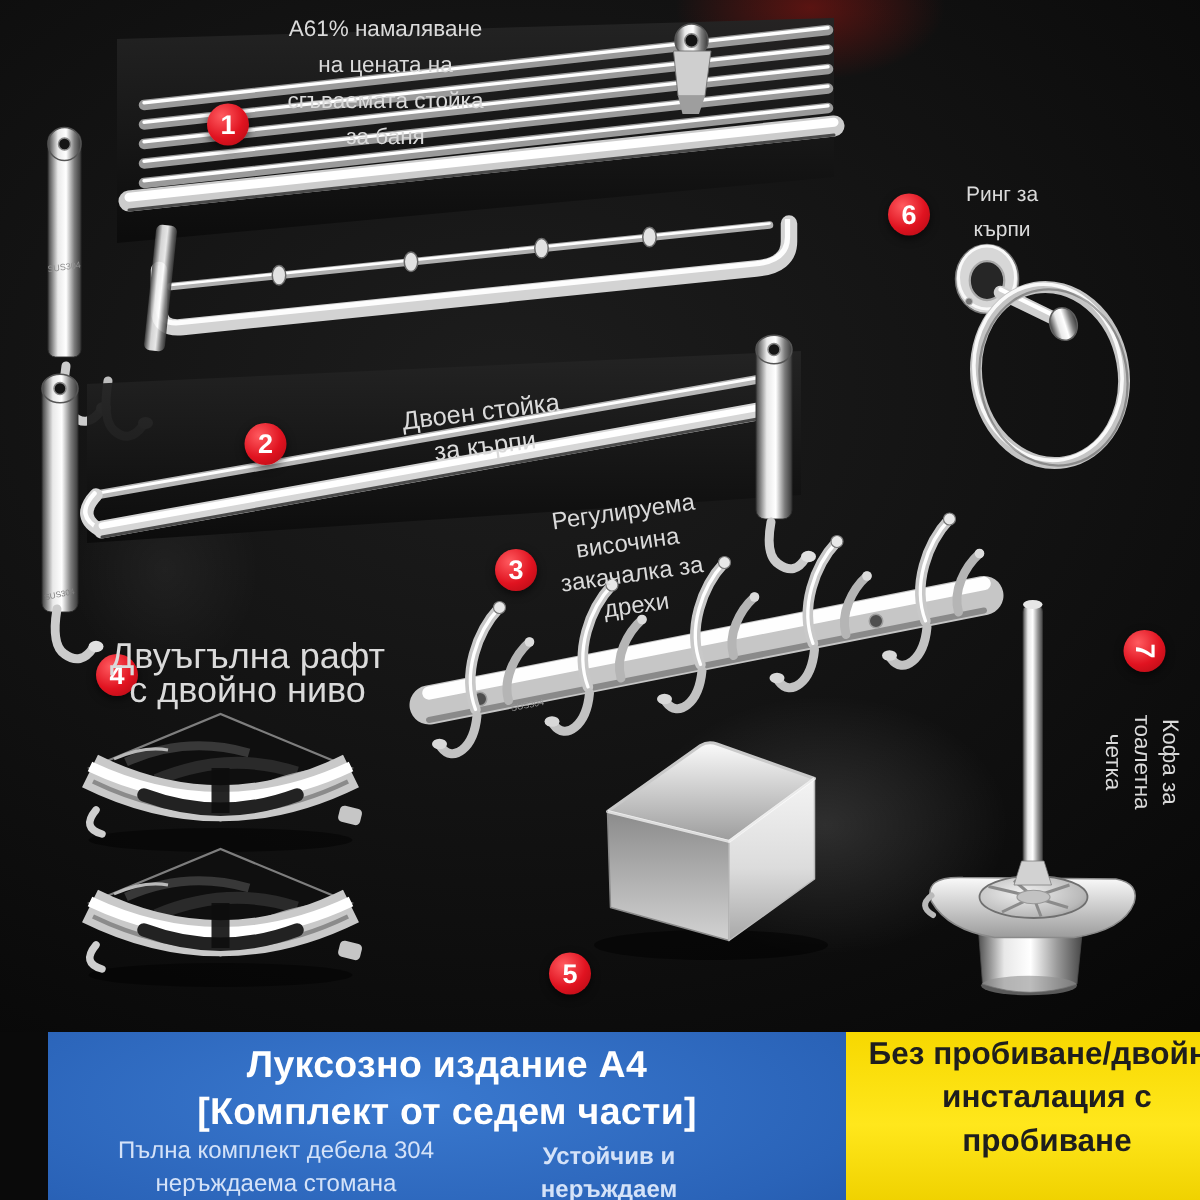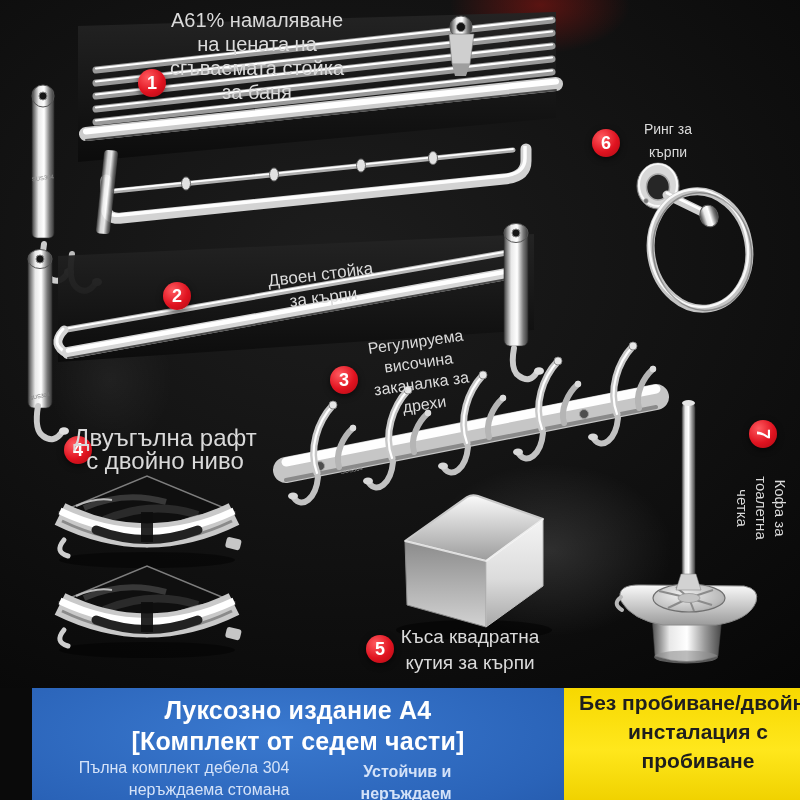--- a/index.html
+++ b/index.html
@@ -9,36 +9,36 @@
        background:radial-gradient(90% 80% at 42% 38%, #1d1d1d 0%, #111 55%, #070707 100%);}
   .glow{position:absolute;pointer-events:none;}
   .badge{position:absolute;width:28px;height:28px;border-radius:50%;
        background:radial-gradient(circle at 35% 30%, #ff5a5f 0%, #e01320 55%, #ad0a13 100%);
        color:#fff;display:flex;align-items:center;justify-content:center;
        font-weight:bold;font-size:18px;box-shadow:0 2px 6px rgba(0,0,0,.6);}
   .badge-num{display:block;line-height:1;}
   .rot90{transform:rotate(90deg);}
   .callout{position:absolute;color:#dadada;text-align:center;white-space:pre-line;
        transform:translateX(-50%);}
-  .c1{left:257px;top:8px;font-size:20px;line-height:24px;}
+  .c1{left:257px;top:8px;font-size:15px;line-height:24px;}
   .c2{left:322px;top:263px;font-size:17px;line-height:23px;transform:translateX(-50%) rotate(-7deg);}
   .c3{left:420px;top:331px;font-size:16px;line-height:21px;transform:translateX(-50%) rotate(-8deg);}
   .c4{left:165px;top:426px;font-size:24px;line-height:23px;}
   .c5{left:470px;top:624px;font-size:19px;line-height:26px;}
   .c6{left:668px;top:118px;font-size:14px;line-height:23px;}
   .c7{left:761px;top:508px;font-size:15px;line-height:19px;
       transform:translate(-50%,-50%) rotate(90deg);}
   .banner{position:absolute;left:12px;top:688px;width:800px;height:88px;display:flex;margin-left:20px;}
   .banner-blue{position:relative;width:532px;height:112px;color:#fff;text-align:center;
       background:radial-gradient(120% 170% at 45% 40%, #3a79cf 0%, #2a63b8 48%, #17459­1 100%);
       background:radial-gradient(120% 170% at 45% 40%, #3a79cf 0%, #2a63b8 48%, #174591 100%);}
   .banner-title{position:absolute;left:0;top:7px;width:100%;font-size:25px;line-height:31px;
       font-weight:600;white-space:pre-line;letter-spacing:.2px;}
   .banner-sub{position:absolute;font-size:16px;line-height:22px;color:#d4e2f8;
-      white-space:pre-line;transform:translateX(-50%);text-align:right;}
+      white-space:pre-line;transform:translateX(-50%);text-align:center;}
   .sub-left{left:152px;top:69px;}
   .sub-right{left:374px;top:73px;font-weight:600;}
   .banner-yellow{flex:1;height:112px;display:flex;align-items:flex-start;justify-content:center;
       background:linear-gradient(180deg,#f7d800 0%,#ffe71c 55%,#f0d200 100%);
       color:#1e1e1e;font-size:21px;line-height:29px;font-weight:600;
       text-align:center;white-space:pre-line;}
 </style>
 </head>
 <body>
 
@@ -270,22 +270,20 @@
 
     <div class="badge" style="left:64px;top:436px;">
       <span class="badge-num">4</span>
     </div>
     <div class="callout c4">Двуъгълна рафт
 с двойно ниво</div>
 
     <div class="badge" style="left:366px;top:635px;">
       <span class="badge-num">5</span>
     </div>
-    <div class="callout c5">Къса квадратна
-кутия за кърпи</div>
 
     <div class="badge" style="left:592px;top:129px;">
       <span class="badge-num">6</span>
     </div>
     <div class="callout c6">Ринг за
 кърпи</div>
 
     <div class="badge" style="left:749px;top:420px;">
       <span class="badge-num rot90">7</span>
     </div>

